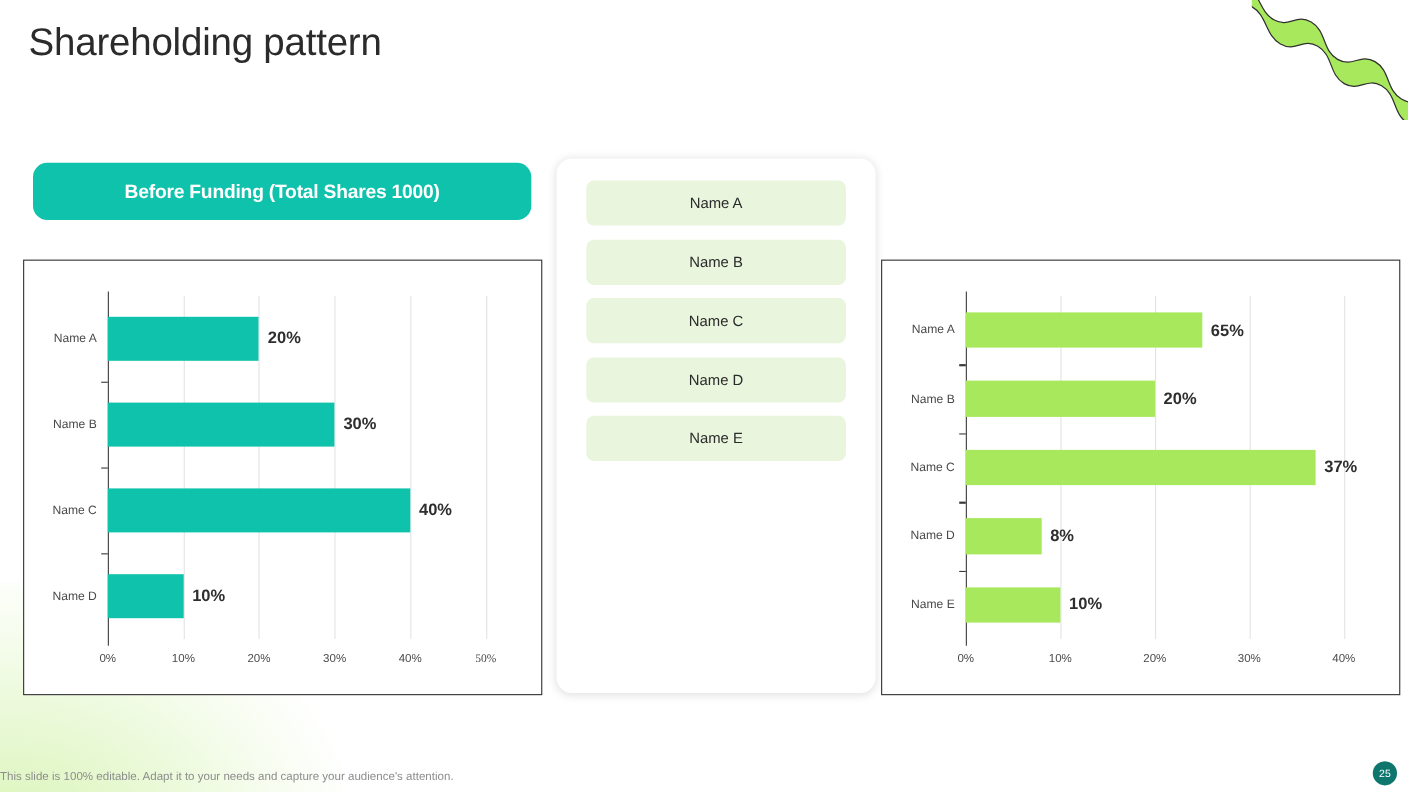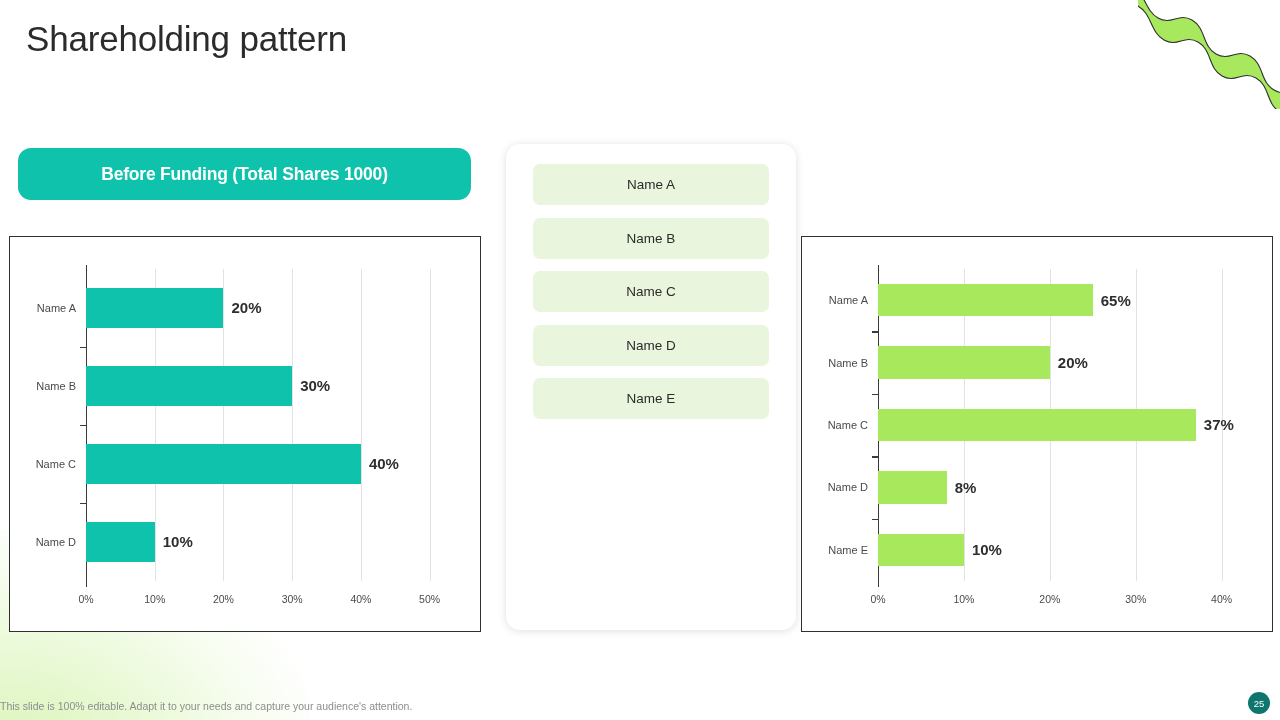--- a/index.html
+++ b/index.html
@@ -69,21 +69,21 @@
     width: 1280px;
     height: 500px;
     z-index: 2;
   }
 
   
   .col {
     position: absolute;
     top: 0;
   }
-  .col-left  { left: 8px;  width: 473px; }
+  .col-left  { left: 20px;  width: 473px; }
   .col-right { left: 800px; width: 473px; }
 
   .chart-banner {
     height: 52px;
     border-radius: 13px;
     display: flex;
     align-items: center;
     justify-content: center;
     font-size: 17.5px;
     font-weight: bold;
@@ -261,21 +261,21 @@
             <div class="xtick-label" style="left: 0%;">0%</div>
             <div class="gridline" style="left: 18.1818%;"></div>
             <div class="xtick-label" style="left: 18.1818%;">10%</div>
             <div class="gridline" style="left: 36.3636%;"></div>
             <div class="xtick-label" style="left: 36.3636%;">20%</div>
             <div class="gridline" style="left: 54.5455%;"></div>
             <div class="xtick-label" style="left: 54.5455%;">30%</div>
             <div class="gridline" style="left: 72.7273%;"></div>
             <div class="xtick-label" style="left: 72.7273%;">40%</div>
             <div class="gridline" style="left: 90.9091%;"></div>
-            <div class="xtick-label" style="left: 90.9091%;">50%</div>
+            <div class="xtick-label" style="left: 90.9091%; font-family: Liberation Serif, serif;">50%</div>
             <div class="bar-row" style="top: 6%; height: 13%;">
               <div class="cat-label">Name A</div>
               <div class="bar bar-teal" style="width: 36.3636%;"></div>
               <div class="bar-value">20%</div>
             </div>
             <div class="bar-row" style="top: 31%; height: 13%;">
               <div class="cat-label">Name B</div>
               <div class="bar bar-teal" style="width: 54.5455%;"></div>
               <div class="bar-value">30%</div>
             </div>

